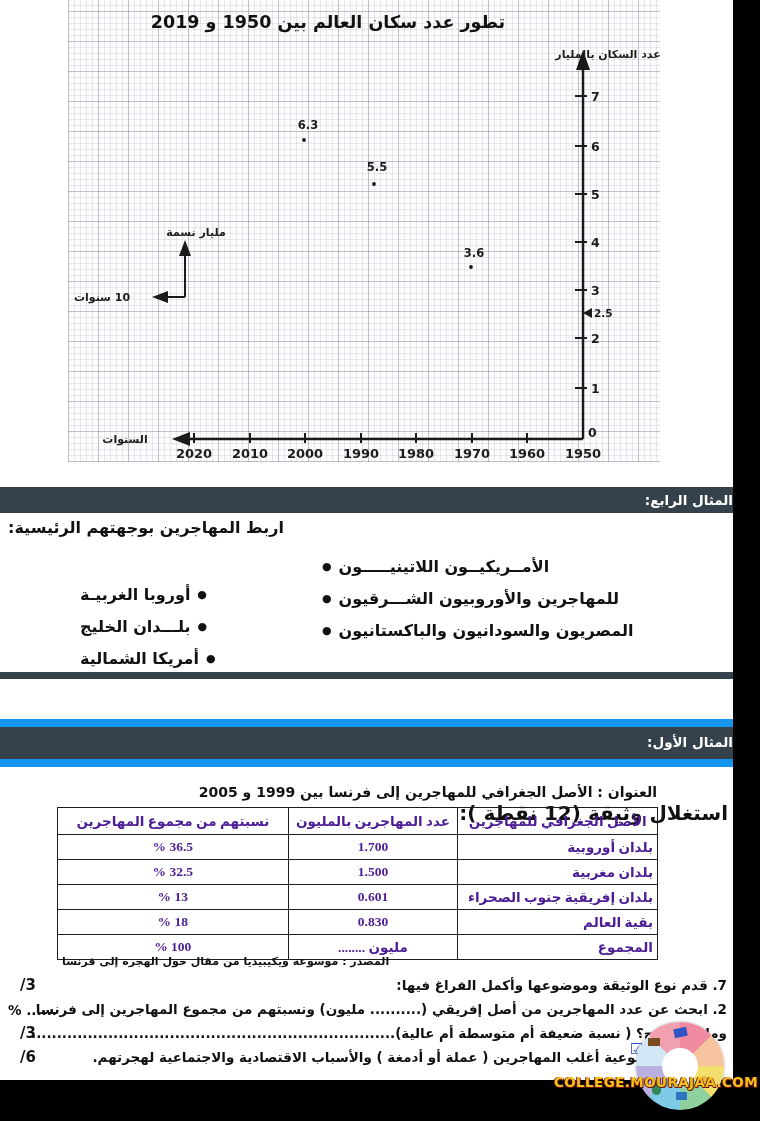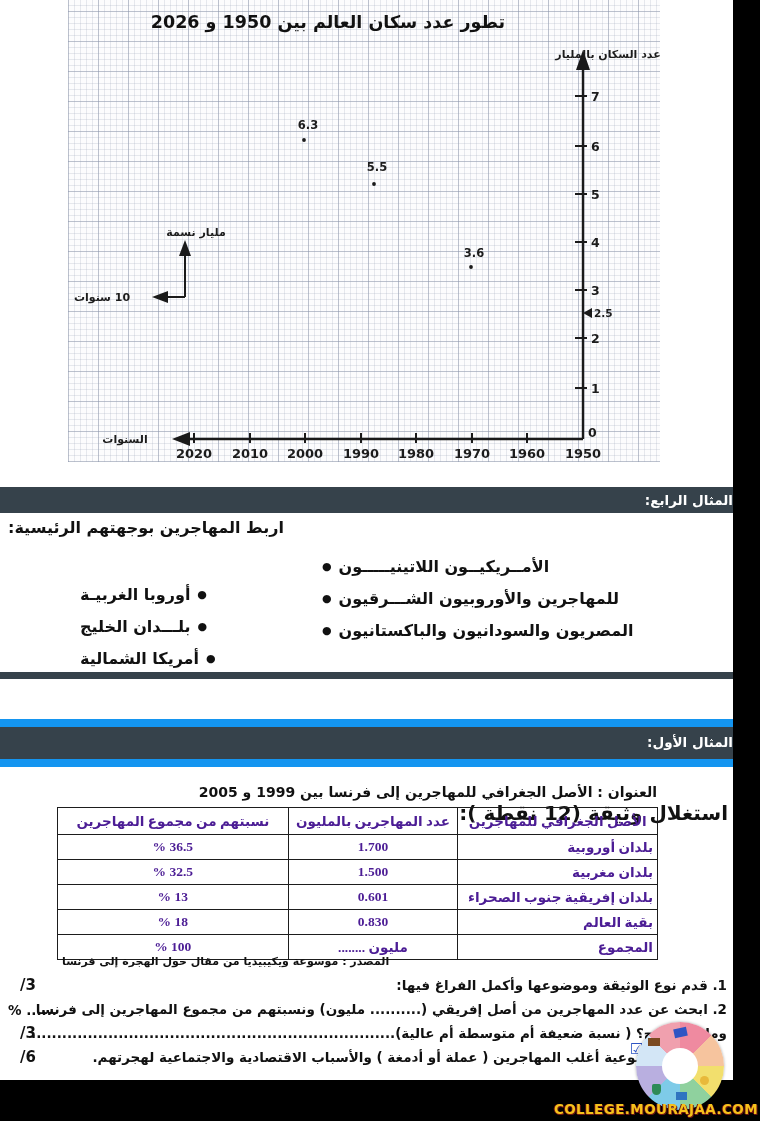--- a/index.html
+++ b/index.html
@@ -95,33 +95,33 @@
     box-shadow:0 0 3px rgba(0,0,0,.35);
   }
   .wheel .hole{position:absolute;left:26px;top:26px;width:36px;height:36px;border-radius:50%;background:#fff;}
   .wheel .cap{position:absolute;left:38px;top:6px;width:13px;height:9px;background:#2f55c4;transform:rotate(-12deg);}
   .wheel .book{position:absolute;left:12px;top:16px;width:12px;height:8px;background:#7a4a21;}
   .wheel .flask{position:absolute;left:16px;top:62px;width:9px;height:11px;background:#2e8b57;border-radius:2px 2px 5px 5px;}
   .wheel .burst{position:absolute;left:64px;top:54px;width:9px;height:9px;background:#e8b93a;border-radius:50%;}
   .wheel .palette{position:absolute;left:40px;top:70px;width:11px;height:8px;background:#2f74c0;}
   .check{position:absolute;left:630px;top:1040px;font-size:15px;color:#2f55c4;font-weight:bold;}
   .site{
-    position:absolute;right:2px;top:1101px;width:300px;text-align:right;
+    position:absolute;right:2px;top:1074px;width:300px;text-align:right;
     font-size:13.5px;font-weight:bold;letter-spacing:.4px;color:#f5c21b;
     text-shadow:1px 1px 0 #6d1511, -1px 0 0 #6d1511, 0 1px 0 #6d1511;
     font-family:"DejaVu Sans",sans-serif;
   }
 </style>
 </head>
 <body>
 
 <div class="page">
 
   <div class="chart">
-    <div class="chart-title">تطور عدد سكان العالم بين 1950 و 2026</div>
+    <div class="chart-title">تطور عدد سكان العالم بين 1950 و 2019</div>
 
     <svg width="592" height="462" viewBox="0 0 592 462">
 
       <line x1="515" y1="439" x2="515" y2="62" stroke="#1a1a1a" stroke-width="2.4"></line>
       <polygon points="515,50 508,70 522,70" fill="#1a1a1a"></polygon>
 
       <line x1="515" y1="439" x2="110" y2="439" stroke="#1a1a1a" stroke-width="2.4"></line>
       <polygon points="104,439 122,432 122,446" fill="#1a1a1a"></polygon>
 
       <line x1="507" y1="96" x2="519" y2="96" stroke="#1a1a1a" stroke-width="2"></line>
@@ -243,21 +243,21 @@
     <tr>
       <td class="origin">المجموع</td>
       <td class="rtlcell">مليون ........</td>
       <td class="num">% 100</td>
     </tr>
   </tbody>
     </table>
 
   <div class="source">المصدر : موسوعة ويكيبيديا من مقال حول الهجرة إلى فرنسا</div>
 
-  <div class="q q1">1. قدم نوع الوثيقة وموضوعها وأكمل الفراغ فيها:</div>
+  <div class="q q1">7. قدم نوع الوثيقة وموضوعها وأكمل الفراغ فيها:</div>
   <div class="pts pts1">/3</div>
 
   <div class="q q2">2. ابحث عن عدد المهاجرين من أصل إفريقي (.......... مليون) ونسبتهم من مجموع المهاجرين إلى فرنسا</div>
   <div class="pts ptail">% ......</div>
 
   <div class="q q3">وماذا تستنتج؟ ( نسبة ضعيفة أم متوسطة أم عالية).......................................................................</div>
   <div class="pts pts3">/3</div>
 
   <div class="q q4">3. حدد نوعية أغلب المهاجرين ( عملة أو أدمغة ) والأسباب الاقتصادية والاجتماعية لهجرتهم.</div>
   <div class="pts pts4">/6</div>

